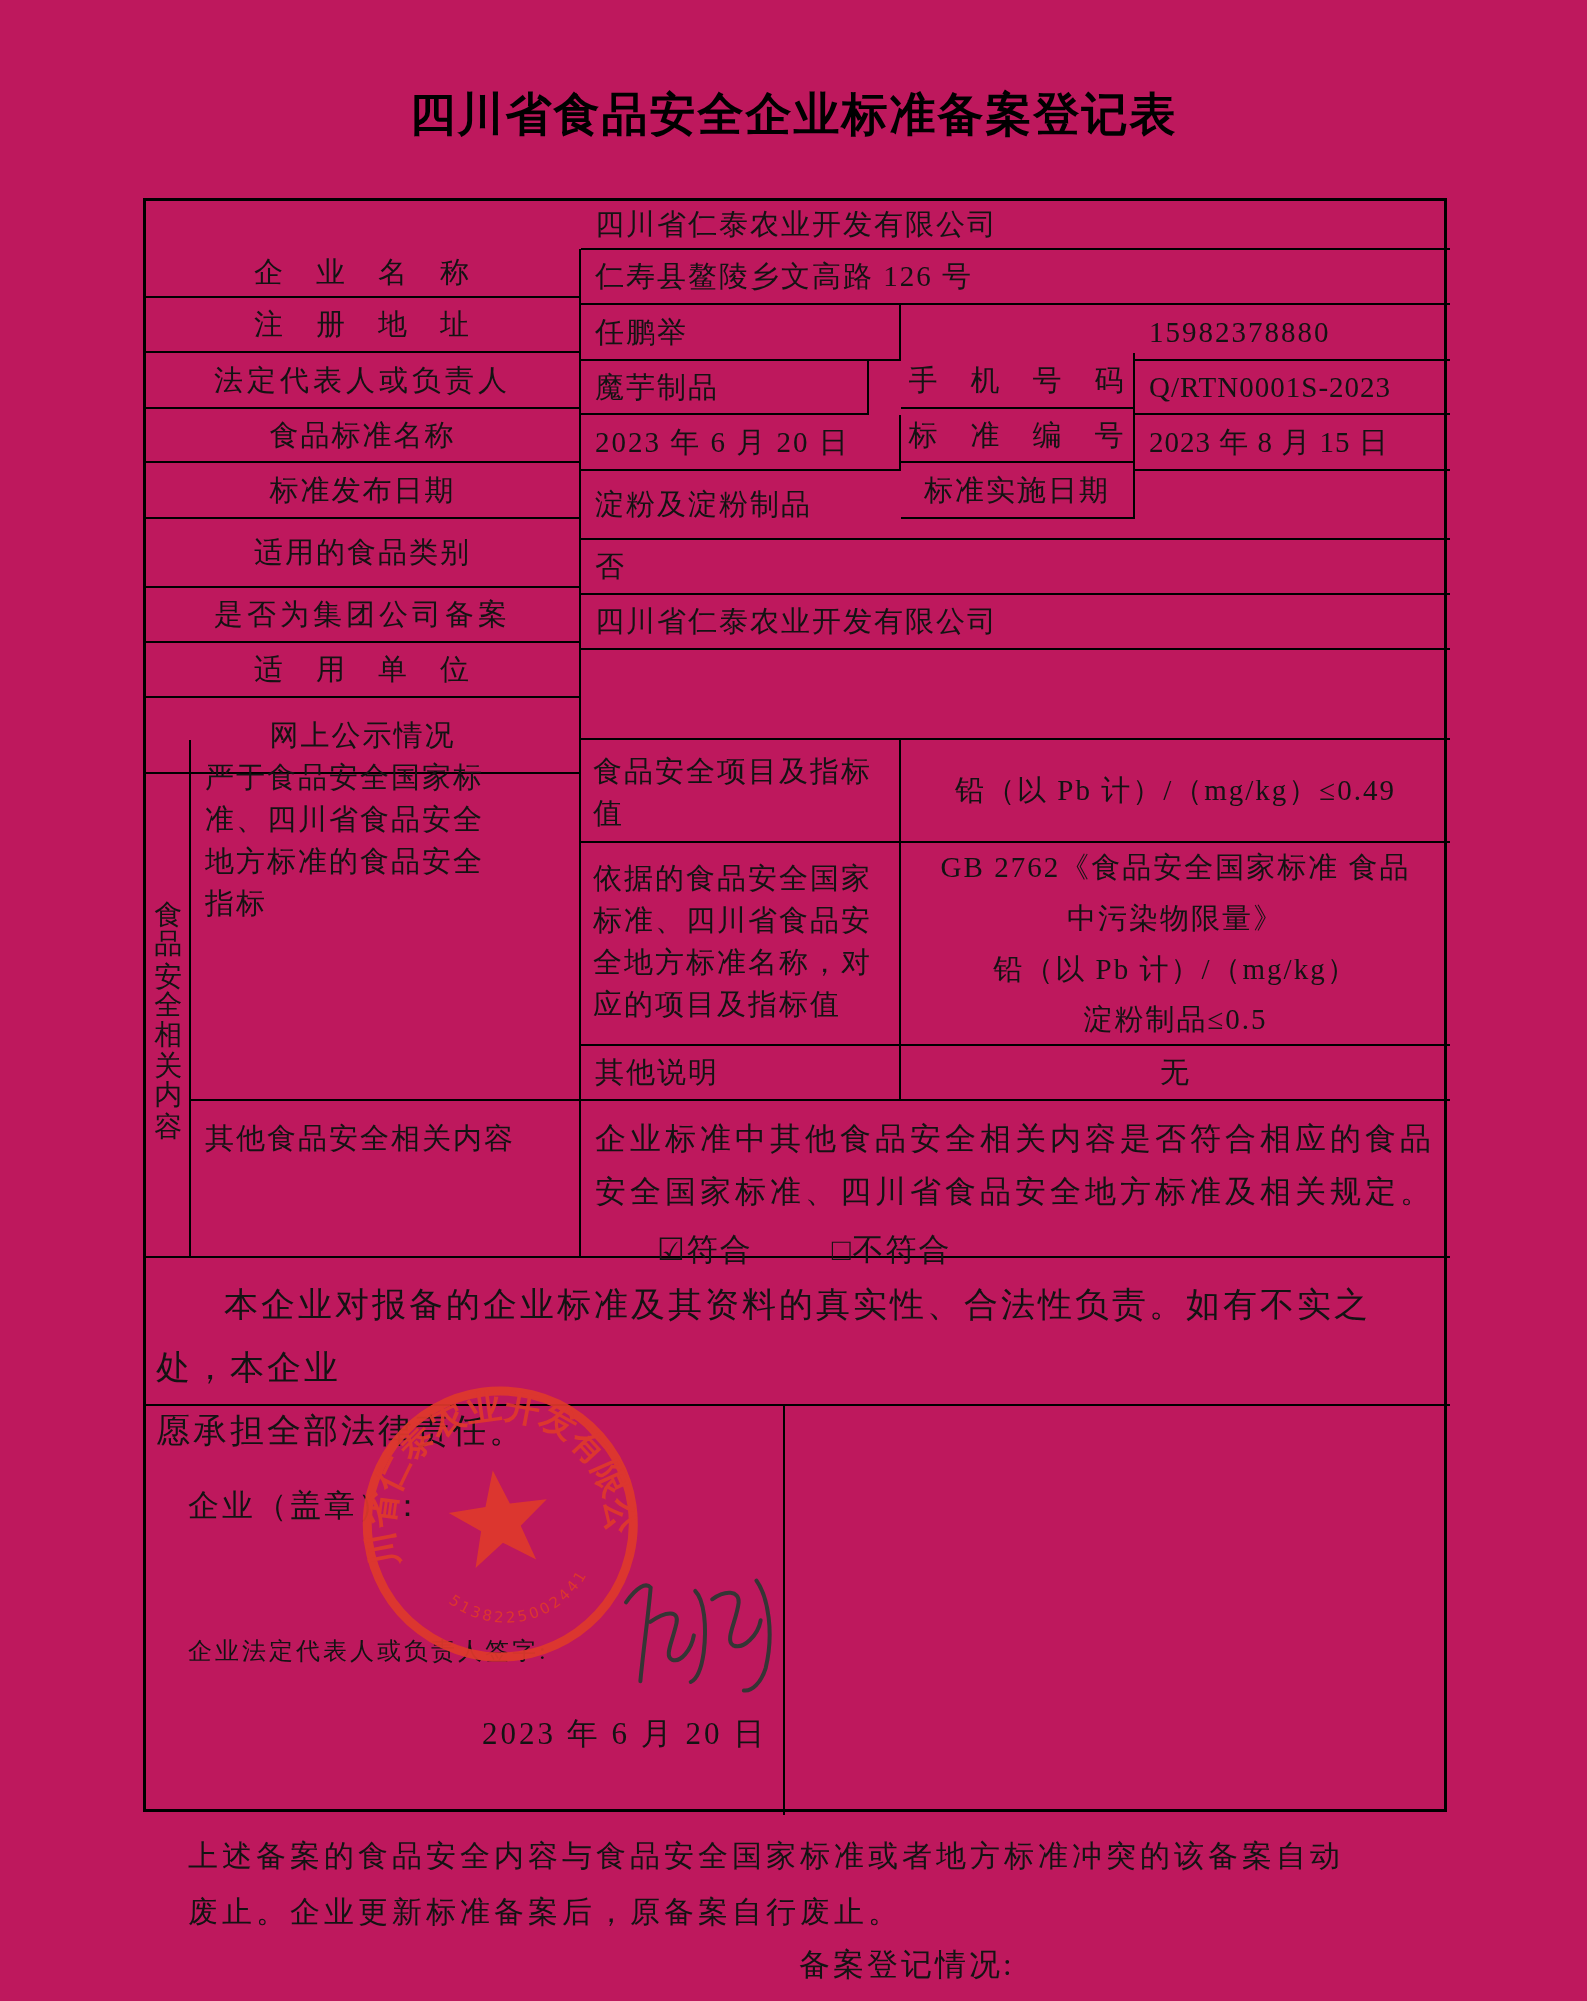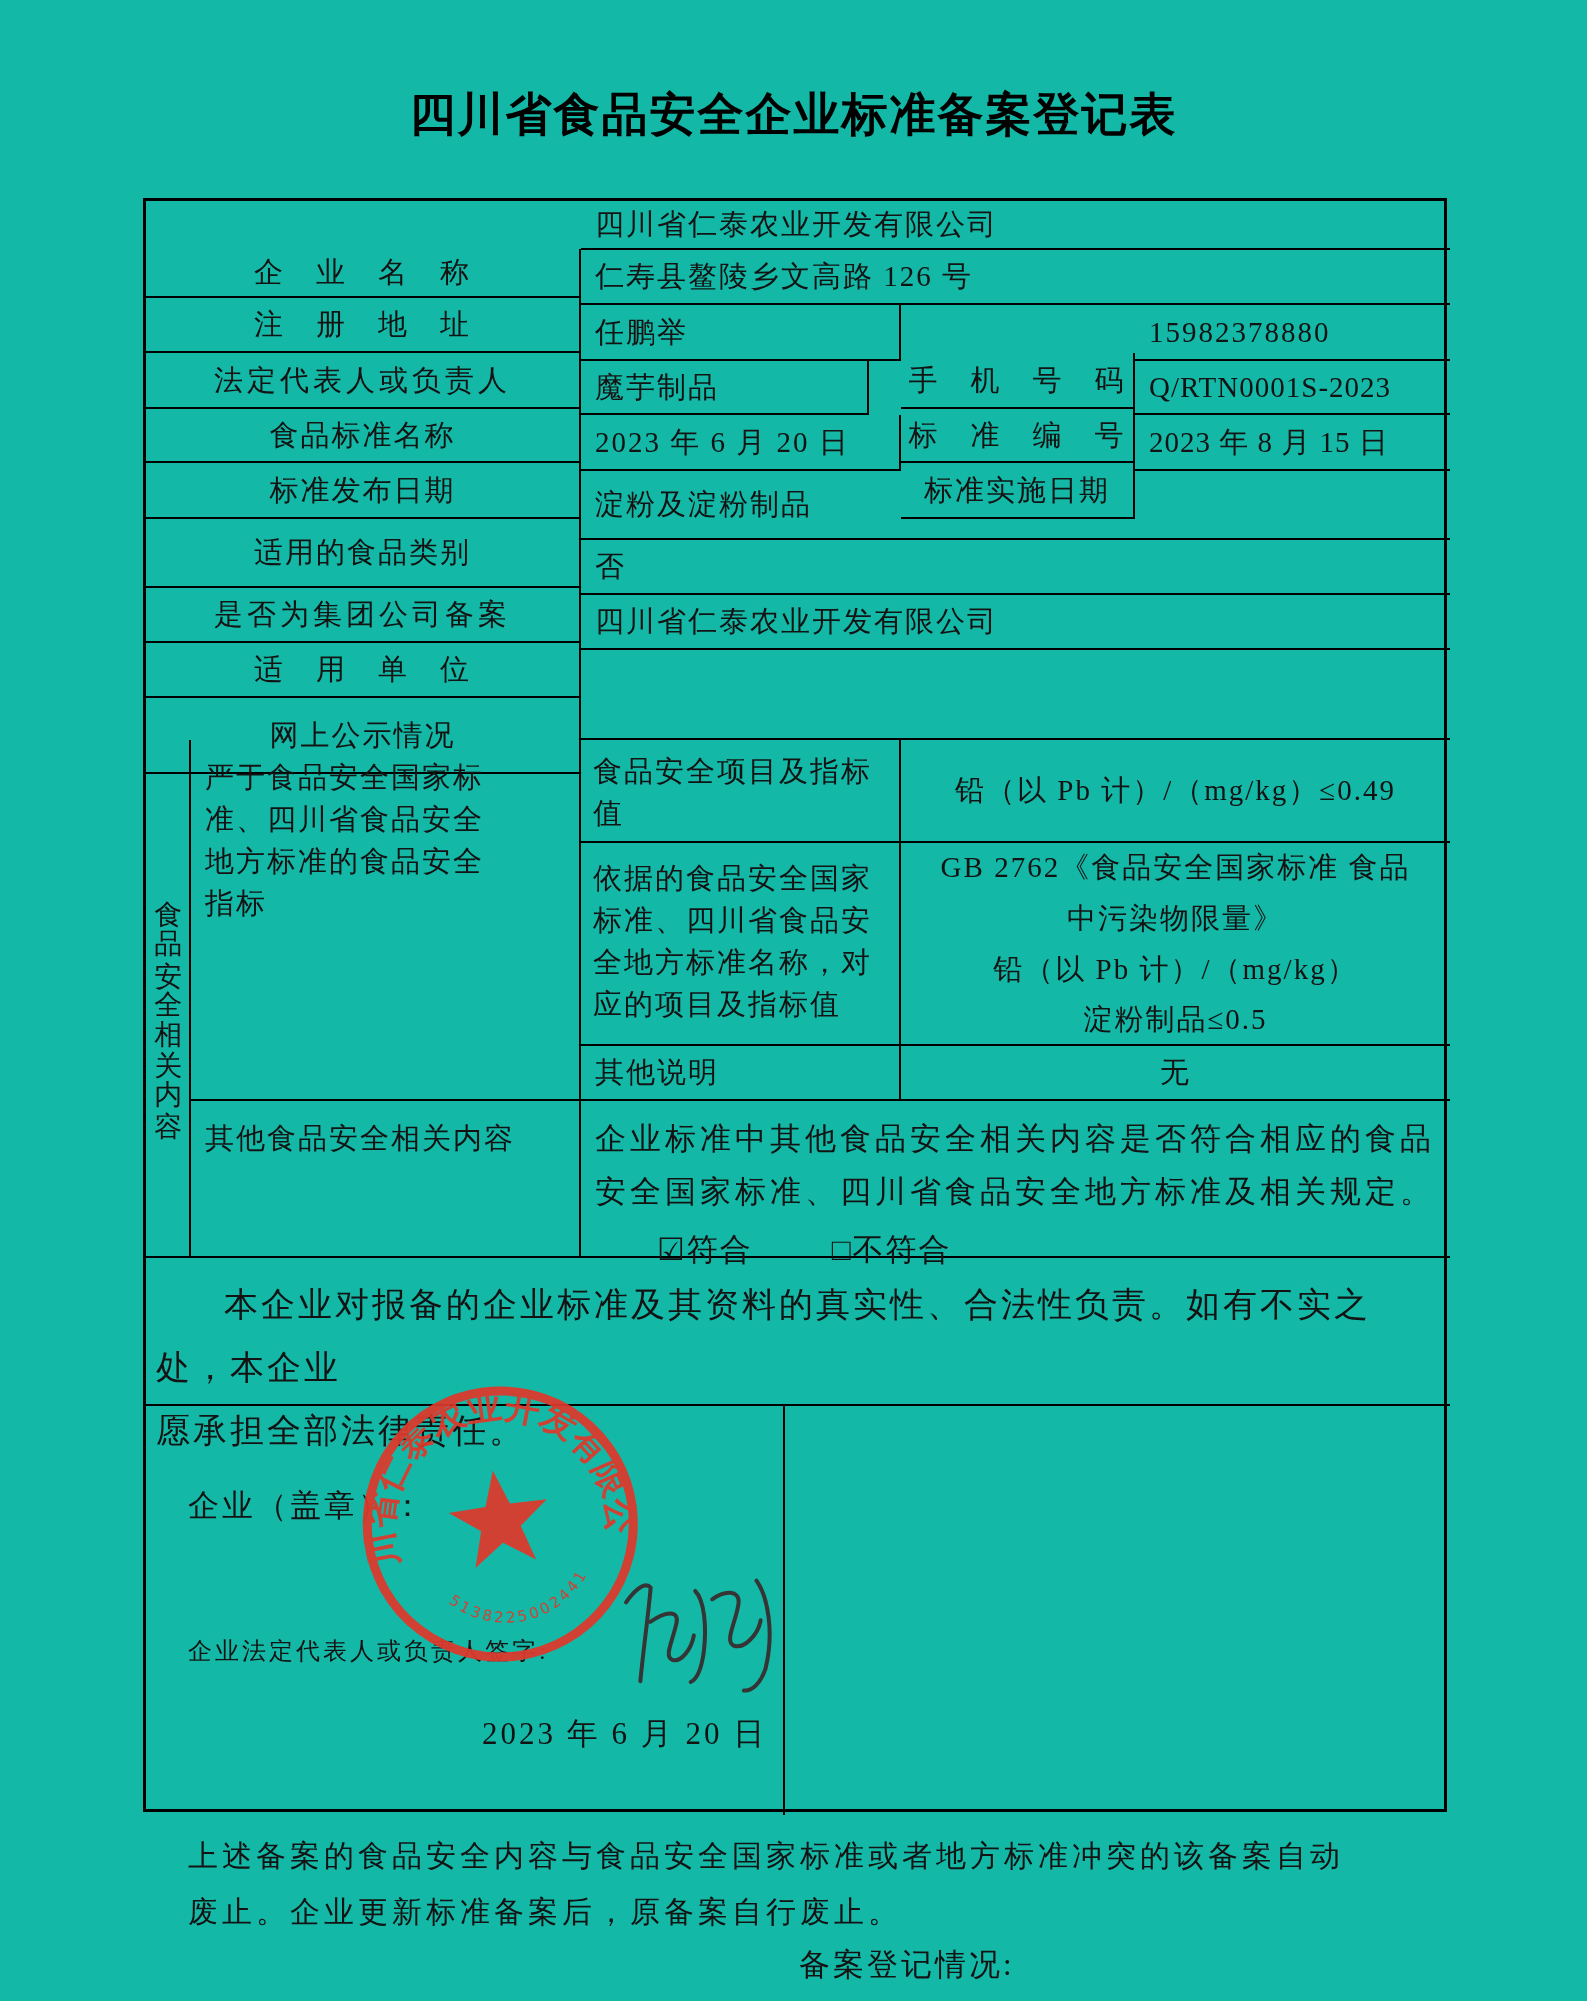--- a/index.html
+++ b/index.html
@@ -1,16 +1,16 @@
 <!DOCTYPE html>
 <html><head>
 <meta charset="utf-8">
 <style>
   html,body{margin:0;padding:0;background:#fff;}
-  #page{position:relative;width:1587px;height:2001px;background:#14b8a6;overflow:hidden;
+  #page{position:relative;width:1587px;height:2001px;background:#be185d;overflow:hidden;
         font-family:"Liberation Serif","DejaVu Serif",serif;color:#111;}
   #doc-title{position:absolute;left:0;top:84px;width:100%;text-align:center;
              font-family:"Liberation Sans","DejaVu Sans",sans-serif;
              font-weight:800;font-size:46px;letter-spacing:2px;color:#000;}
   #tbl{position:absolute;left:143px;top:198px;width:1304px;height:1614px;
        border:3px solid #000;box-sizing:border-box;}
   .c{position:absolute;box-sizing:border-box;border-right:2px solid #000;border-bottom:2px solid #000;
      display:flex;align-items:center;font-size:29px;letter-spacing:2px;line-height:1.45;color:#131313;}
   .lab{justify-content:center;text-align:center;margin-top:48px;}
   .val{padding-left:14px;}

